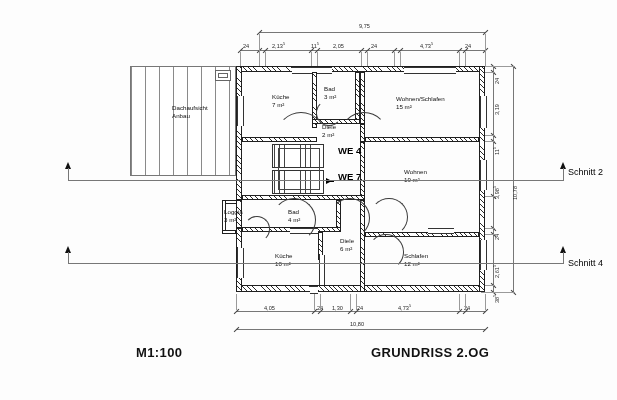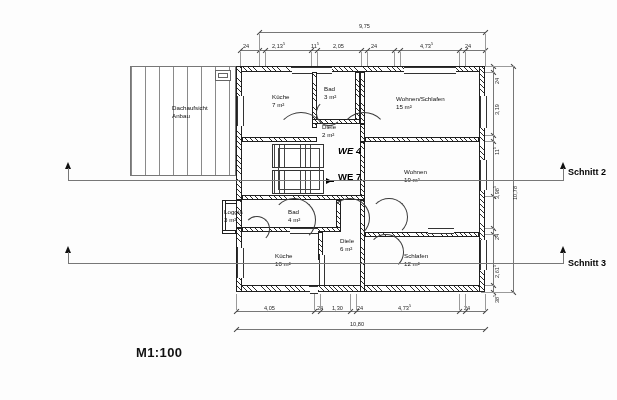--- a/index.html
+++ b/index.html
@@ -36,21 +36,21 @@
   .tick{position:absolute;width:0;height:7px;border-left:0.8px solid #444;
         transform:rotate(45deg);transform-origin:center;}
   .tickv{position:absolute;width:7px;height:0;border-top:0.8px solid #444;
         transform:rotate(45deg);transform-origin:center;}
 
   
   .ext{position:absolute;width:0;border-left:0.7px solid #9a9a9a;}
   .exth{position:absolute;height:0;border-top:0.7px solid #9a9a9a;}
 
   
-  .sectlabel{position:absolute;font-size:9px;font-weight:bold;color:#000;white-space:nowrap;}
+  .sectlabel{position:absolute;font-size:9px;font-weight:normal;color:#000;white-space:nowrap;}
   .arrowup{position:absolute;width:0;height:0;
            border-left:3px solid transparent;border-right:3px solid transparent;
            border-bottom:7px solid #111;}
 
   
   .title{position:absolute;font-size:13px;font-weight:bold;letter-spacing:0.4px;color:#111;}
 
   
   .roof{position:absolute;border:0.8px solid #777;box-sizing:border-box;background:#ffffff;
         background-image:repeating-linear-gradient(90deg,#8a8a8a 0 0.7px,rgba(0,0,0,0) 0.7px 14px);}
@@ -249,21 +249,21 @@
   <div class="wall" style="left:242px;top:195px;width:123px;height:5px;"></div>
 
   <div class="stairbox" style="left:272px;top:144px;width:52px;height:24px;"></div>
   <div class="treads" style="left:274px;top:145px;width:48px;height:22px;"></div>
   <div class="stairbox" style="left:272px;top:170px;width:52px;height:24px;"></div>
   <div class="treads" style="left:274px;top:171px;width:48px;height:22px;"></div>
   <div class="treadsborder" style="left:278px;top:148px;width:42px;height:42px;"></div>
   <div class="stairarrow" style="left:326px;top:178px;"></div>
   <div class="hline" style="left:326px;top:181px;width:8px;border-top:1.4px solid #000;"></div>
 
-  <div class="welabel" style="left:338px;top:145px;font-style:italic;">WE 4</div>
+  <div class="welabel" style="left:338px;top:145px;">WE 4</div>
   <div class="welabel" style="left:338px;top:171px;">WE 7</div>
 
   <div class="wall" style="left:336px;top:200px;width:5px;height:32px;"></div>
 
   <div class="wall" style="left:242px;top:227px;width:99px;height:5px;"></div>
 
   <div class="wall" style="left:360px;top:200px;width:5px;height:92px;"></div>
 
   <div class="wall" style="left:318px;top:232px;width:5px;height:28px;"></div>
 
@@ -324,17 +324,18 @@
   <div class="vline thin" style="left:68px;top:168px;height:13px;"></div>
   <div class="arrowup" style="left:560px;top:162px;"></div>
   <div class="vline thin" style="left:563px;top:168px;height:13px;"></div>
   <div class="sectlabel" style="left:568px;top:167px;">Schnitt 2</div>
 
   <div class="hline thin" style="left:68px;top:263px;width:495px;"></div>
   <div class="arrowup" style="left:65px;top:246px;"></div>
   <div class="vline thin" style="left:68px;top:252px;height:12px;"></div>
   <div class="arrowup" style="left:560px;top:246px;"></div>
   <div class="vline thin" style="left:563px;top:252px;height:12px;"></div>
-  <div class="sectlabel" style="left:568px;top:258px;">Schnitt 3</div>
+  <div class="sectlabel" style="left:568px;top:258px;">Schnitt 4</div>
 
   <div class="title" style="left:136px;top:345px;">M1:100</div>
+  <div class="title" style="left:371px;top:345px;">GRUNDRISS 2.OG</div>
 
 </div>
 
 </body></html>

